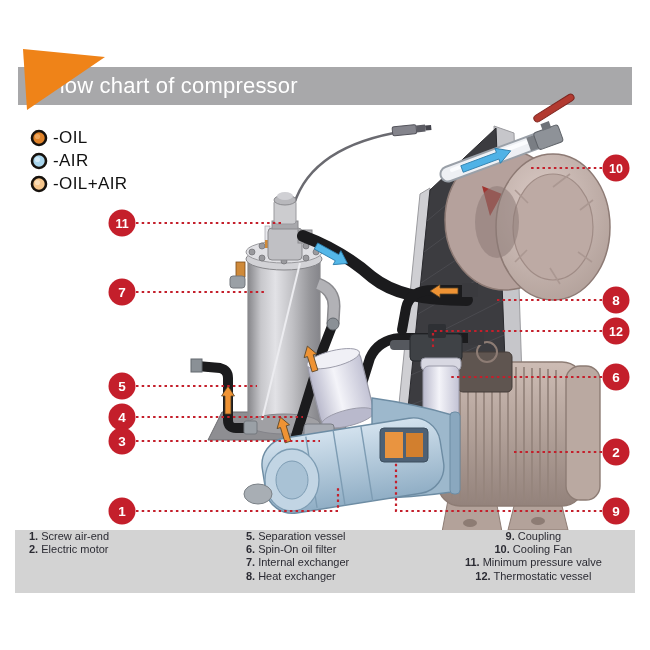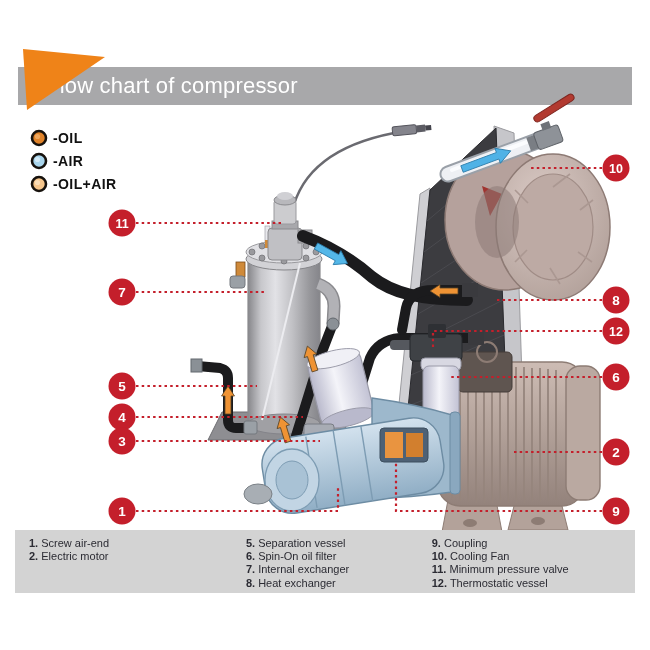--- a/index.html
+++ b/index.html
@@ -6,30 +6,30 @@
   #page{position:relative;width:650px;height:650px;background:#ffffff;overflow:hidden;
         font-family:"Liberation Sans",sans-serif;}
   
   #banner{position:absolute;left:18px;top:67px;width:614px;height:38px;background:#a8a8aa;z-index:1;}
   #banner .title{position:absolute;left:28px;top:6px;color:#ffffff;font-size:22px;font-weight:400;
         letter-spacing:.2px;white-space:nowrap;}
   
   #flowLegend{position:absolute;left:30px;top:126px;z-index:3;}
   .flegRow{display:flex;align-items:center;height:23px;}
   .flegRow svg{display:block;margin-right:5px;}
-  .flegLabel{font-size:14px;font-weight:bold;color:#111;letter-spacing:.4px;}
+  .flegLabel{font-size:17px;font-weight:normal;color:#111;letter-spacing:.4px;}
   
   #diagram{position:absolute;left:0;top:0;z-index:2;}
   
   #partsBar{position:absolute;left:15px;top:530px;width:620px;height:63px;background:#d3d3d3;z-index:3;
         display:flex;}
-  .pcol{padding-top:7px;box-sizing:border-box;}
+  .pcol{box-sizing:border-box;}
   .pcol1{width:205px;padding-left:14px;}
   .pcol2{width:192px;margin-left:32px;}
-  .pcol3{width:210px;}
+  .pcol3{width:210px;text-align:center;}
   .part{font-size:11px;line-height:13.2px;color:#2b2b33;white-space:nowrap;}
   .pnum{font-weight:bold;}
   text.cnum{fill:#ffffff;font-weight:bold;font-family:"Liberation Sans",sans-serif;}
 </style>
 </head>
 <body>
 
 <div id="page">
 
   <div id="banner">

